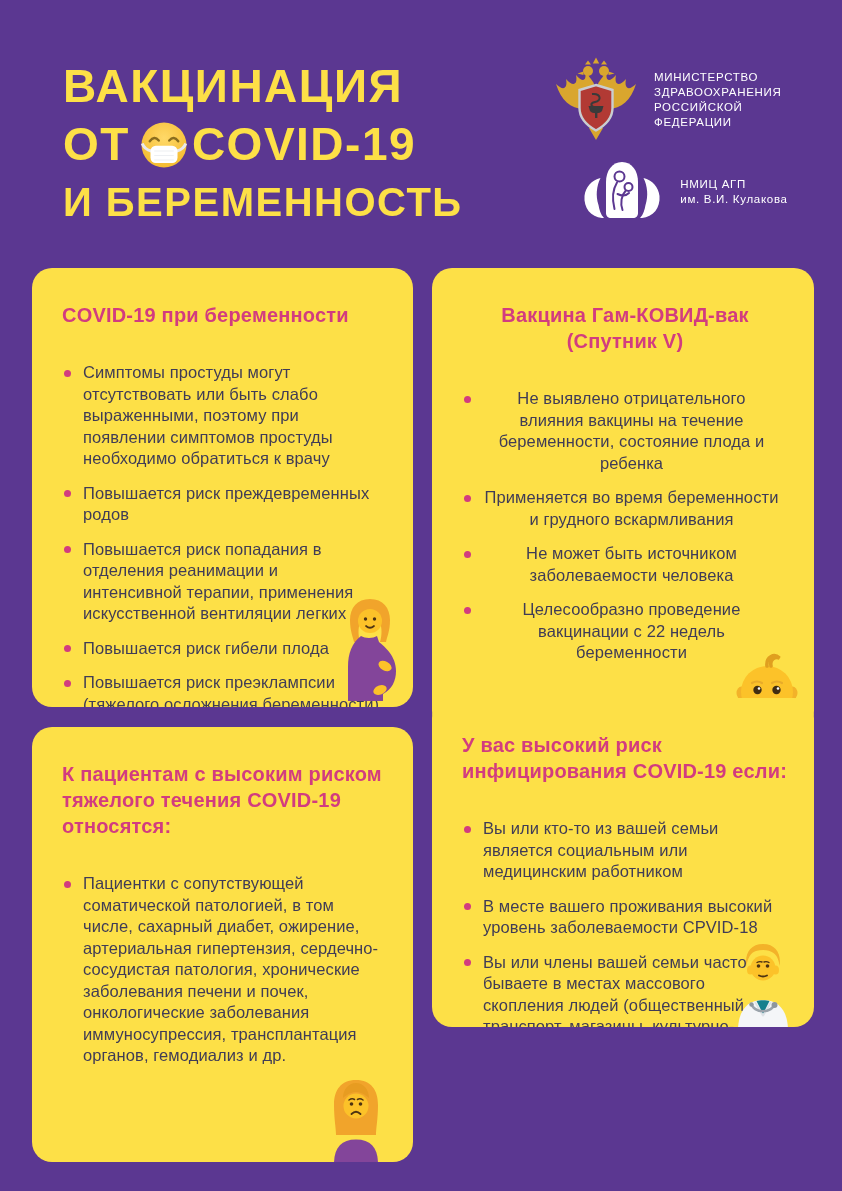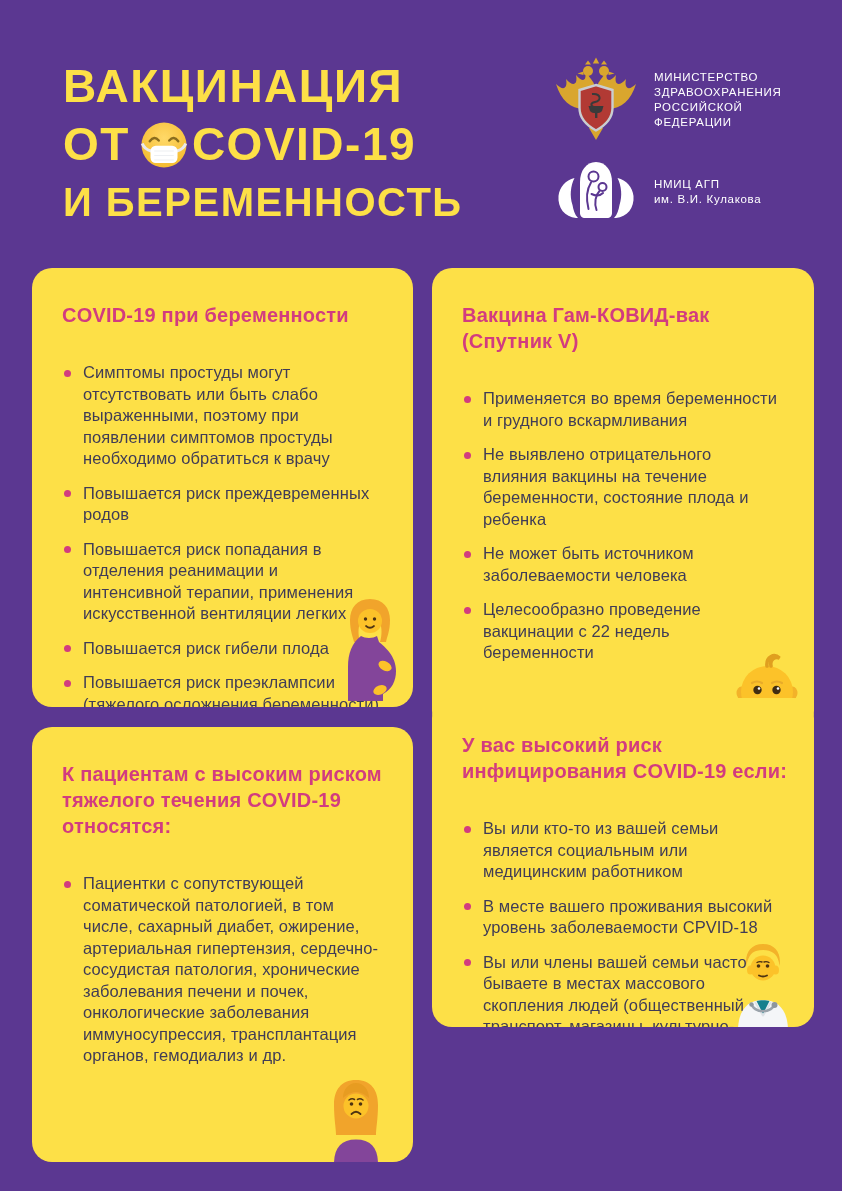--- a/index.html
+++ b/index.html
@@ -17,32 +17,32 @@
   .poster{position:relative;width:842px;height:1191px;background:var(--purple);overflow:hidden;}
 
   
   .hero{position:absolute;left:63px;top:57px;width:470px;color:#fde047;}
   .hero .t-line{font-weight:bold;letter-spacing:1.5px;line-height:58px;white-space:nowrap;}
   .t1{font-size:46px;}
   .t2{font-size:46px;display:flex;align-items:center;}
   .t2 .emoji-inline{width:48px;height:48px;margin:0 4px -2px 10px;flex:0 0 auto;}
   .t3{font-size:40px;}
 
-  .logos{position:absolute;left:552px;top:56px;width:262px;display:flex;flex-direction:column;gap:16px;}
+  .logos{position:absolute;left:552px;top:56px;width:262px;display:flex;flex-direction:column;gap:16px;align-items:center;}
   .logo-row{display:flex;align-items:center;gap:14px;}
   .logo-badge{width:88px;flex:0 0 88px;display:flex;justify-content:center;}
   .logo-text{color:#fff;font-size:11.5px;line-height:15px;letter-spacing:0.7px;}
 
   
   .card{
     position:absolute;background:#fde047;border-radius:20px;overflow:hidden;
     padding:34px 26px 0 30px;
   }
   .card-1{left:32px;top:268px;width:381px;height:439px;}
-  .card-2{left:432px;top:268px;width:382px;height:463px;}
+  .card-2{left:432px;top:268px;width:382px;height:463px;text-align:center;}
   .card-3{left:32px;top:727px;width:381px;height:435px;}
   .card-4{left:432px;top:698px;width:382px;height:329px;}
 
   .card h2{
     color:var(--pink);font-size:20px;line-height:26px;font-weight:bold;
     letter-spacing:0.2px;margin-bottom:16px;
   }
   .card ul{list-style:none;margin-top:34px;}
   .card li{
     position:relative;color:var(--ink);font-size:16.5px;line-height:21.5px;
@@ -160,22 +160,22 @@
       <path d="M27 29 Q31 32.5 35 29" stroke="#4e3312" stroke-width="1.7" fill="none" stroke-linecap="round"></path>
       <path d="M22 39 C13 46 9 56 9 70 L9 104 L44 104 L44 97 C53 92 57 84 57 74 C57 59 46 50 40 45 L38 39 C34 41.5 26 41.5 22 39 Z" fill="#83459a"></path>
       <ellipse cx="46" cy="69" rx="7" ry="4.5" fill="#fcc229" transform="rotate(28 46 69)"></ellipse>
       <ellipse cx="41" cy="93" rx="7" ry="4.5" fill="#fcc229" transform="rotate(-22 41 93)"></ellipse>
     </svg>
   </section>
 
   <section class="card card-2">
     <h2>Вакцина Гам-КОВИД-вак (Спутник V)</h2>
     <ul>
+      <li>Не выявлено отрицательного влияния вакцины на течение беременности, состояние плода и ребенка</li>
       <li>Применяется во время беременности и грудного вскармливания</li>
-      <li>Не выявлено отрицательного влияния вакцины на течение беременности, состояние плода и ребенка</li>
       <li>Не может быть источником заболеваемости человека</li>
       <li>Целесообразно проведение вакцинации с 22 недель беременности</li>
     </ul>
     <svg class="corner-emoji" width="62" height="68" viewBox="0 0 62 68">
       <ellipse cx="5.5" cy="40" rx="5" ry="6.5" fill="#f3b229"></ellipse>
       <ellipse cx="56.5" cy="40" rx="5" ry="6.5" fill="#f3b229"></ellipse>
       <circle cx="31" cy="39" r="26" fill="#fcc229"></circle>
       <path d="M31 13 C30 4 38 0 43.5 5 C39 3.5 33.5 6 35 13" fill="none" stroke="#e09f1f" stroke-width="3.6" stroke-linecap="round"></path>
       <path d="M16 30 Q21 27 26 30" stroke="#e8ab29" stroke-width="2.2" fill="none" stroke-linecap="round"></path>
       <path d="M36 30 Q41 27 46 30" stroke="#e8ab29" stroke-width="2.2" fill="none" stroke-linecap="round"></path>

